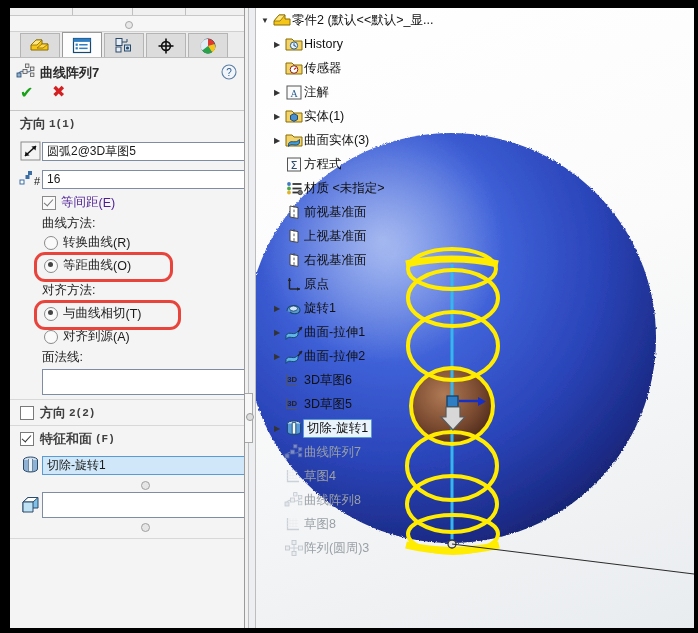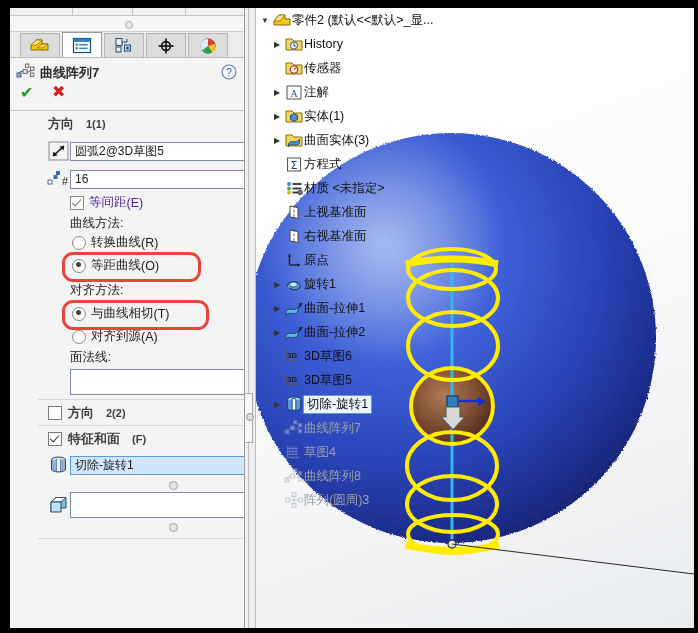--- a/index.html
+++ b/index.html
@@ -59,28 +59,28 @@
   .pm-title{
     position:absolute;left:30px;top:6px;font-size:13px;font-weight:bold;color:#2b2b2b;
     white-space:nowrap;
   }
   .pm-icon{position:absolute;left:6px;top:5px;width:20px;height:18px;}
   .pm-help{position:absolute;right:8px;top:6px;width:16px;height:16px;}
   .pm-ok{position:absolute;left:10px;top:27px;font-size:16px;color:#19a219;font-weight:bold;line-height:1;}
   .pm-cancel{position:absolute;left:42px;top:26px;font-size:16px;color:#d32020;font-weight:bold;line-height:1;}
 
   
-  .pm-body{position:absolute;left:0;top:103px;width:271px;bottom:0;background:#f4f4f4;overflow:hidden;padding-left:28px;}
+  .pm-body{position:absolute;left:0;top:103px;width:271px;bottom:0;background:#f4f4f4;overflow:hidden;}
 
   .sec-head{
     height:26px;display:flex;align-items:center;
     border-top:1px solid #d8d8d8;padding:0 6px 0 10px;box-sizing:border-box;
   }
   .sec-title{font-size:13px;font-weight:bold;color:#404040;}
-  .sec-sub{font-size:11px;color:#404040;font-weight:bold;margin-left:12px;}
+  .sec-sub{font-size:11px;color:#404040;font-weight:bold;margin-left:3px;font-family:Liberation Mono, monospace;}
   .chev{margin-left:auto;color:#555;font-size:11px;line-height:1;}
   .secbox{
     width:12px;height:12px;border:1px solid #7a7a7a;background:#fff;margin-right:6px;
     display:inline-block;position:relative;flex:0 0 auto;
   }
   .secbox.checked:after{
     content:"";position:absolute;left:3px;top:0px;width:4px;height:8px;
     border:solid #333;border-width:0 1.6px 1.6px 0;transform:rotate(42deg);
   }
 
@@ -545,20 +545,30 @@
           <span class="tlabel">材质 &lt;未指定&gt;</span>
         </div>
         <div class="tnode ind1">
           <span class="tarrow"></span>
           <span class="ticon">
             <svg width="18" height="18" viewBox="0 0 18 18">
               <path d="M5 3 L13 4.6 L13 15.4 L5 14 Z" fill="#ffffff" stroke="#444" stroke-width="1"></path>
               <line x1="9" y1="2" x2="9" y2="16" stroke="#444" stroke-width="0.9" stroke-dasharray="2.6,2"></line>
             </svg>
           </span>
+          <span class="tlabel">前视基准面</span>
+        </div>
+        <div class="tnode ind1">
+          <span class="tarrow"></span>
+          <span class="ticon">
+            <svg width="18" height="18" viewBox="0 0 18 18">
+              <path d="M5 3 L13 4.6 L13 15.4 L5 14 Z" fill="#ffffff" stroke="#444" stroke-width="1"></path>
+              <line x1="9" y1="2" x2="9" y2="16" stroke="#444" stroke-width="0.9" stroke-dasharray="2.6,2"></line>
+            </svg>
+          </span>
           <span class="tlabel">上视基准面</span>
         </div>
         <div class="tnode ind1">
           <span class="tarrow"></span>
           <span class="ticon">
             <svg width="18" height="18" viewBox="0 0 18 18">
               <path d="M5 3 L13 4.6 L13 15.4 L5 14 Z" fill="#ffffff" stroke="#444" stroke-width="1"></path>
               <line x1="9" y1="2" x2="9" y2="16" stroke="#444" stroke-width="0.9" stroke-dasharray="2.6,2"></line>
             </svg>
           </span>
@@ -674,20 +684,30 @@
               <rect x="14.4" y="4.4" width="3.4" height="3.4" fill="#e2e6ea" stroke="#8a95a2" stroke-width="0.8"></rect>
               <rect x="14.4" y="10.4" width="3.4" height="3.4" fill="#e2e6ea" stroke="#8a95a2" stroke-width="0.8"></rect>
             </svg>
           </span>
           <span class="tlabel">曲线阵列8</span>
         </div>
         <div class="tnode dim ind1">
           <span class="tarrow"></span>
           <span class="ticon" style="opacity: 0.45;">
             <svg width="20" height="18" viewBox="0 0 20 18">
+              <path d="M3.5 3 L3.5 14.5 L15 14.5" stroke="#9aa6b4" stroke-width="1.3" fill="none"></path>
+              <path d="M6 3 L6 12 M9 3 L9 12 M12 3 L12 12 M3.5 5.5 L14 5.5 M3.5 8.5 L14 8.5 M3.5 11.5 L14 11.5" stroke="#dfe4e9" stroke-width="0.7"></path>
+            </svg>
+          </span>
+          <span class="tlabel">草图8</span>
+        </div>
+        <div class="tnode dim ind1">
+          <span class="tarrow"></span>
+          <span class="ticon" style="opacity: 0.45;">
+            <svg width="20" height="18" viewBox="0 0 20 18">
               <rect x="8" y="1.5" width="4" height="4" fill="#e2e6ea" stroke="#8a95a2" stroke-width="0.9"></rect>
               <rect x="1.5" y="7" width="4" height="4" fill="#e2e6ea" stroke="#8a95a2" stroke-width="0.9"></rect>
               <rect x="14.5" y="7" width="4" height="4" fill="#e2e6ea" stroke="#8a95a2" stroke-width="0.9"></rect>
               <rect x="8" y="12.5" width="4" height="4" fill="#e2e6ea" stroke="#8a95a2" stroke-width="0.9"></rect>
               <path d="M10 5.5 L10 12.5 M5.5 9 L14.5 9" stroke="#9aa6b4" stroke-width="1"></path>
             </svg>
           </span>
           <span class="tlabel">阵列(圆周)3</span>
         </div>
       </div>

